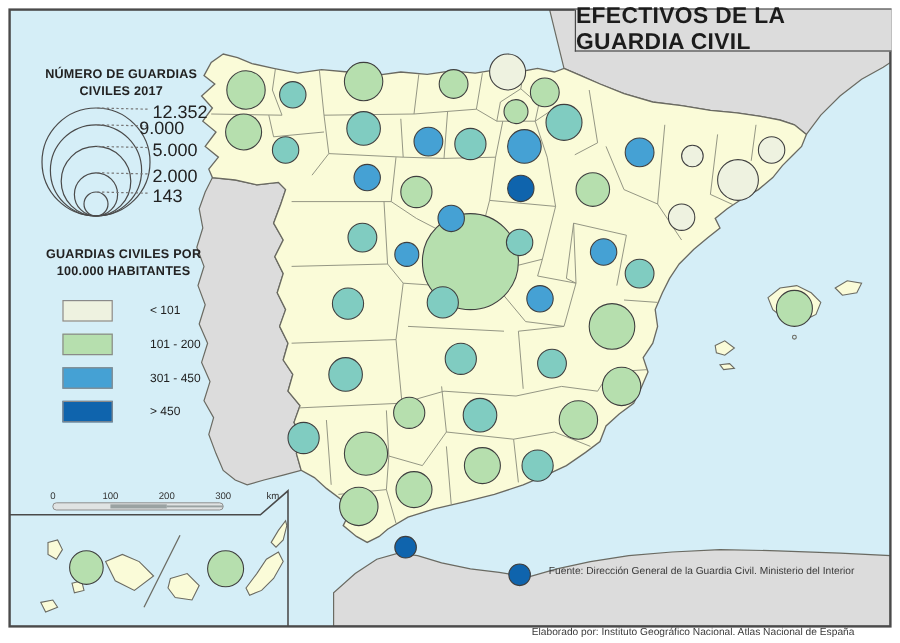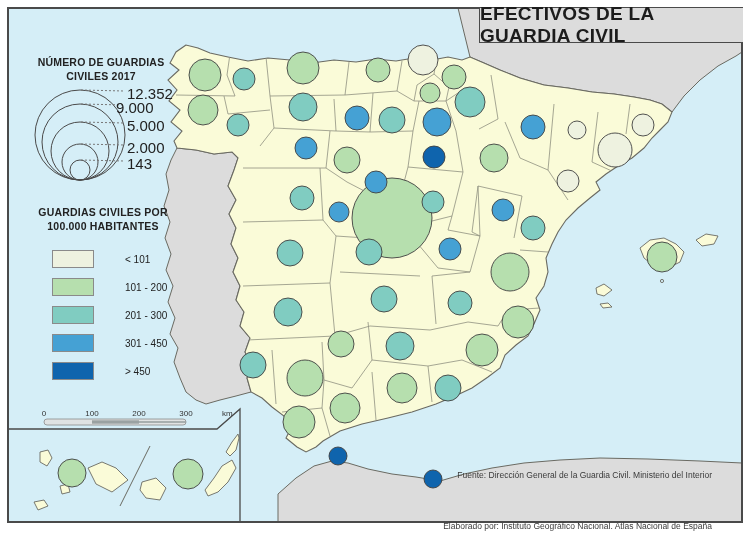--- a/index.html
+++ b/index.html
@@ -166,24 +166,20 @@
   <div id="color-rows" class="abs">
       <div class="color-row">
         <div class="swatch" style="background-color: rgb(238, 242, 224);"></div>
         <span class="class-label">&lt; 101</span>
       </div>
       <div class="color-row">
         <div class="swatch" style="background-color: rgb(182, 223, 174);"></div>
         <span class="class-label">101 - 200</span>
       </div>
       <div class="color-row">
-        <div class="swatch" style="background-color: rgb(128, 204, 193);"></div>
-        <span class="class-label">201 - 300</span>
-      </div>
-      <div class="color-row">
         <div class="swatch" style="background-color: rgb(69, 161, 212);"></div>
         <span class="class-label">301 - 450</span>
       </div>
       <div class="color-row">
         <div class="swatch" style="background-color: rgb(15, 100, 173);"></div>
         <span class="class-label">&gt; 450</span>
       </div>
     </div>
 
   <div class="abs tick" style="left:44px;top:409px;">0</div>

